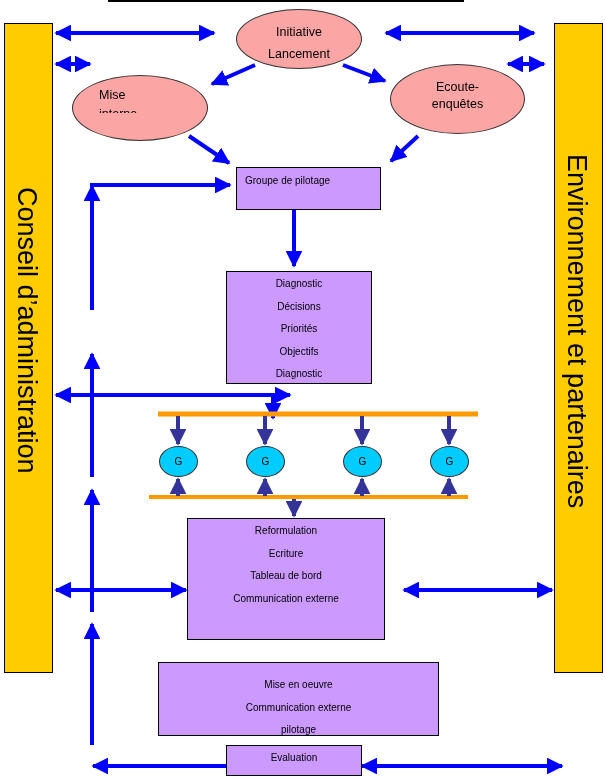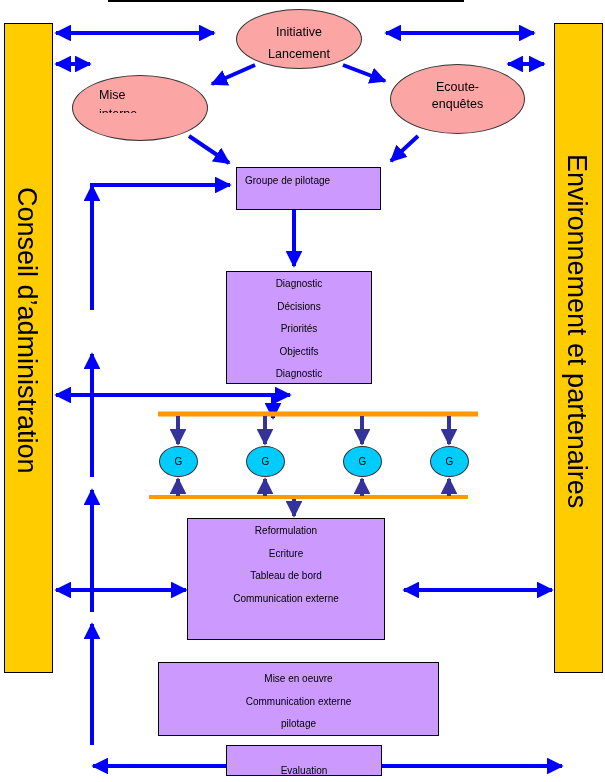--- a/index.html
+++ b/index.html
@@ -108,26 +108,26 @@
   <span>Priorités</span>
   <span>Objectifs</span>
   <span>Diagnostic</span>
 </div>
 <div class="box" style="left:187px;top:518px;width:198px;height:122px;padding-top:1px;">
   <span>Reformulation</span>
   <span>Ecriture</span>
   <span>Tableau de bord</span>
   <span>Communication externe</span>
 </div>
-<div class="box" style="left:158px;top:662px;width:281px;height:74px;padding-top:5px;">
+<div class="box" style="left:158px;top:662px;width:281px;height:74px;padding-top:11px;">
   <span>Mise en oeuvre</span>
   <span>Communication externe</span>
   <span>pilotage</span>
 </div>
-<div class="box" style="left:226px;top:745px;width:156px;height:31px;padding-top:14px;">
+<div class="box" style="left:226px;top:745px;width:136px;height:31px;padding-top:1px;">
   <span>Evaluation</span>
 </div>
 
 <div id="g-nodes">
     <div class="g-node" style="left: 159px; top: 446px;">G</div>
     <div class="g-node" style="left: 246px; top: 446px;">G</div>
     <div class="g-node" style="left: 343px; top: 446px;">G</div>
     <div class="g-node" style="left: 430px; top: 446px;">G</div>
   </div>
 

